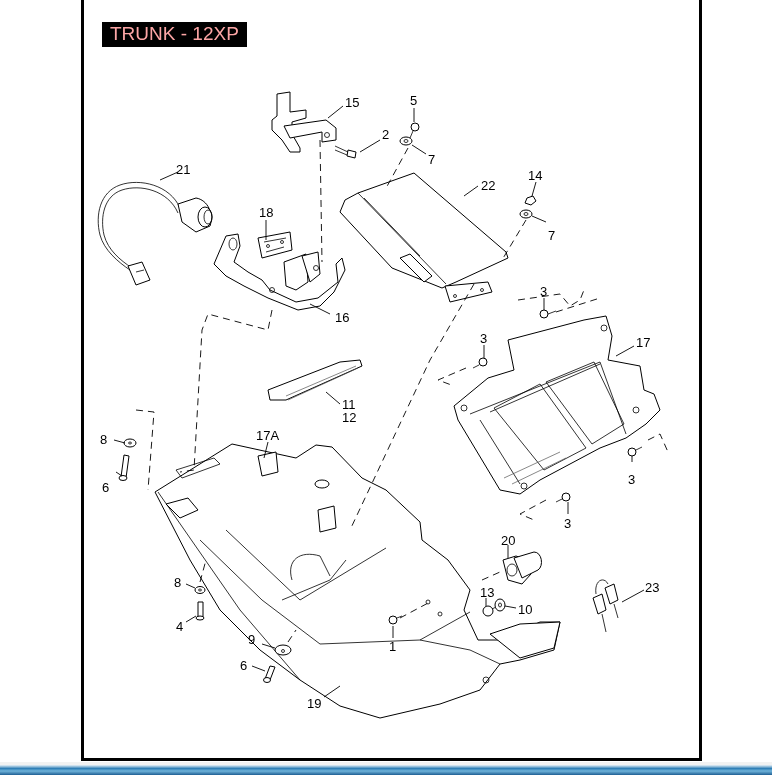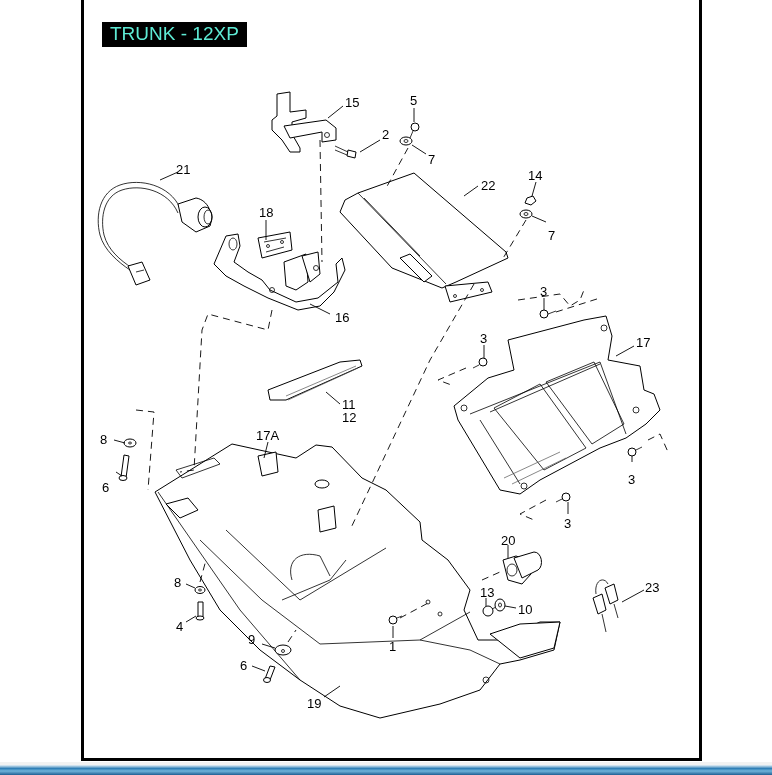--- a/index.html
+++ b/index.html
@@ -1,20 +1,20 @@
 <!DOCTYPE html>
 <html><head>
 <meta charset="utf-8">
 <style>
   html, body { margin: 0; padding: 0; background: #ffffff; }
   body { width: 772px; height: 775px; position: relative; overflow: hidden;
          font-family: "Liberation Sans", sans-serif; }
   #frame { position: absolute; left: 81px; top: -2px; width: 615px; height: 758px;
            border: 3px solid #000; border-top-width: 2px; background: #fff; }
-  #title-badge { position: absolute; left: 102px; top: 22px; background: #000; color: #5eead4;
+  #title-badge { position: absolute; left: 102px; top: 22px; background: #000; color: #fca5a5;
                  font-size: 19px; line-height: 24px; padding: 0 8px 1px 8px;
                  font-family: "Liberation Sans", sans-serif; }
   #bottom-strip { position: absolute; left: 0; top: 765px; width: 772px; height: 10px;
                   background: linear-gradient(180deg, #e8f1f8 0%, #2f7fb6 35%, #6fb3da 60%, #1f5f93 100%); }
   #bottom-strip-top { position: absolute; left: 0; top: 762px; width: 772px; height: 3px; background: #f2f2f2; }
   svg#art { position: absolute; left: 0; top: 0; }
   .lbl { font-family: "Liberation Sans", sans-serif; font-size: 13px; fill: #000; }
   .part { fill: #fff; stroke: #000; stroke-width: 1; }
   .thin { fill: none; stroke: #000; stroke-width: 0.8; }
   .grey { fill: none; stroke: #555; stroke-width: 0.7; }

